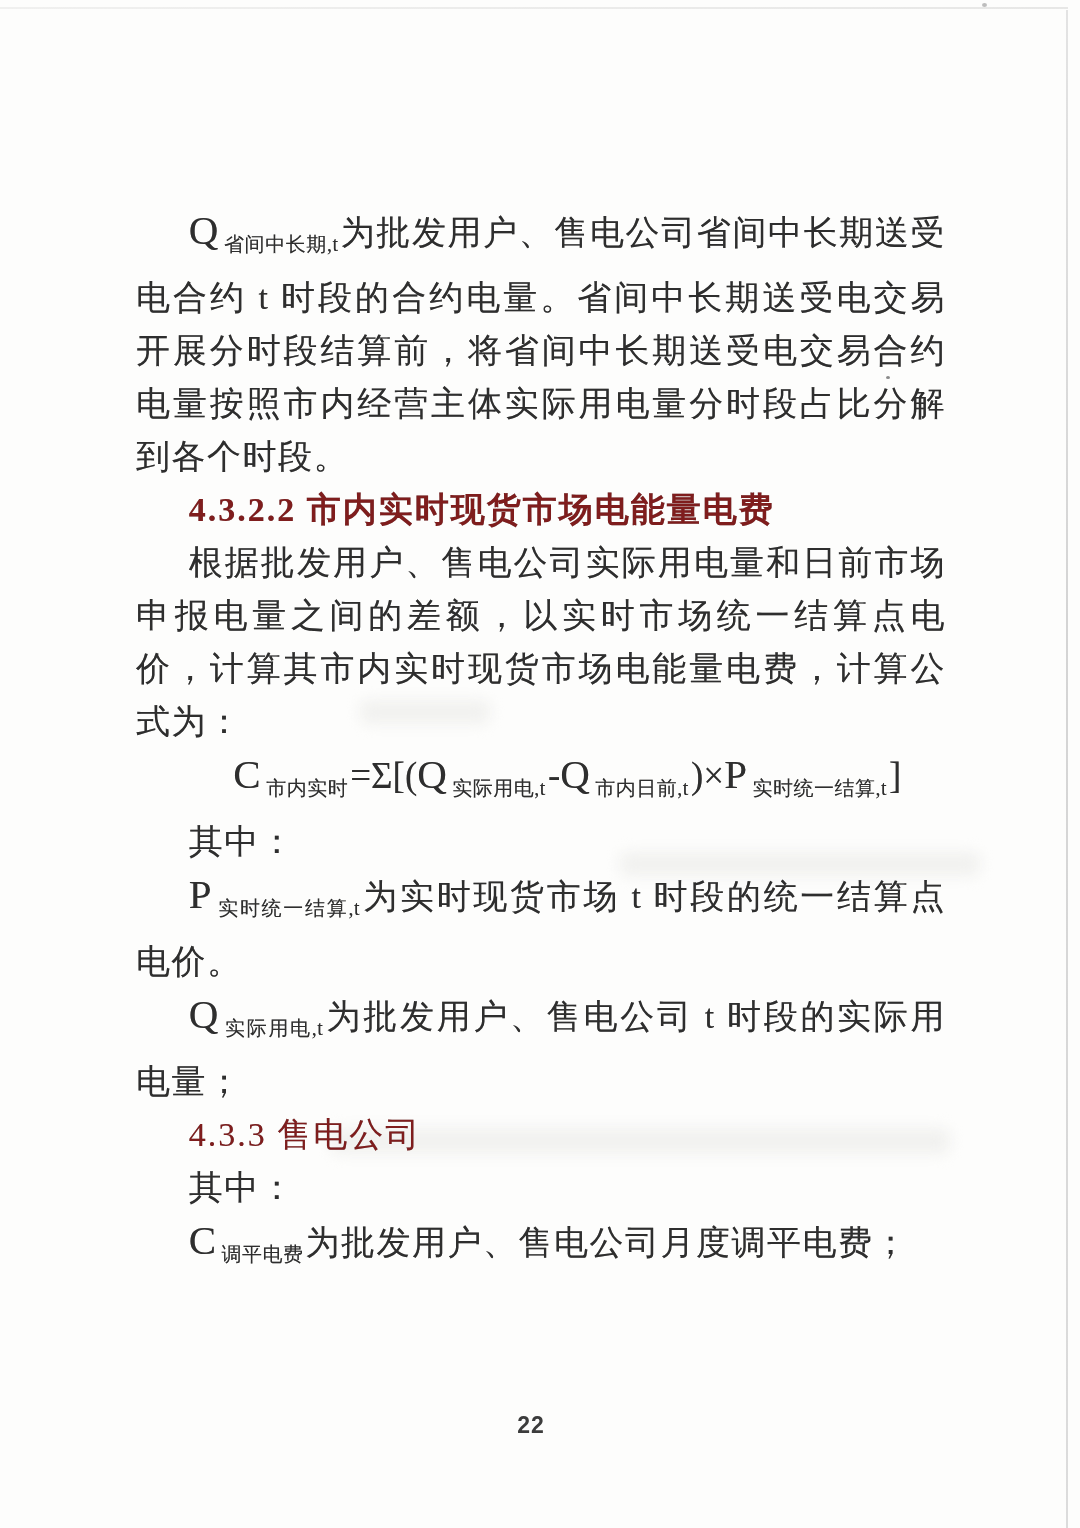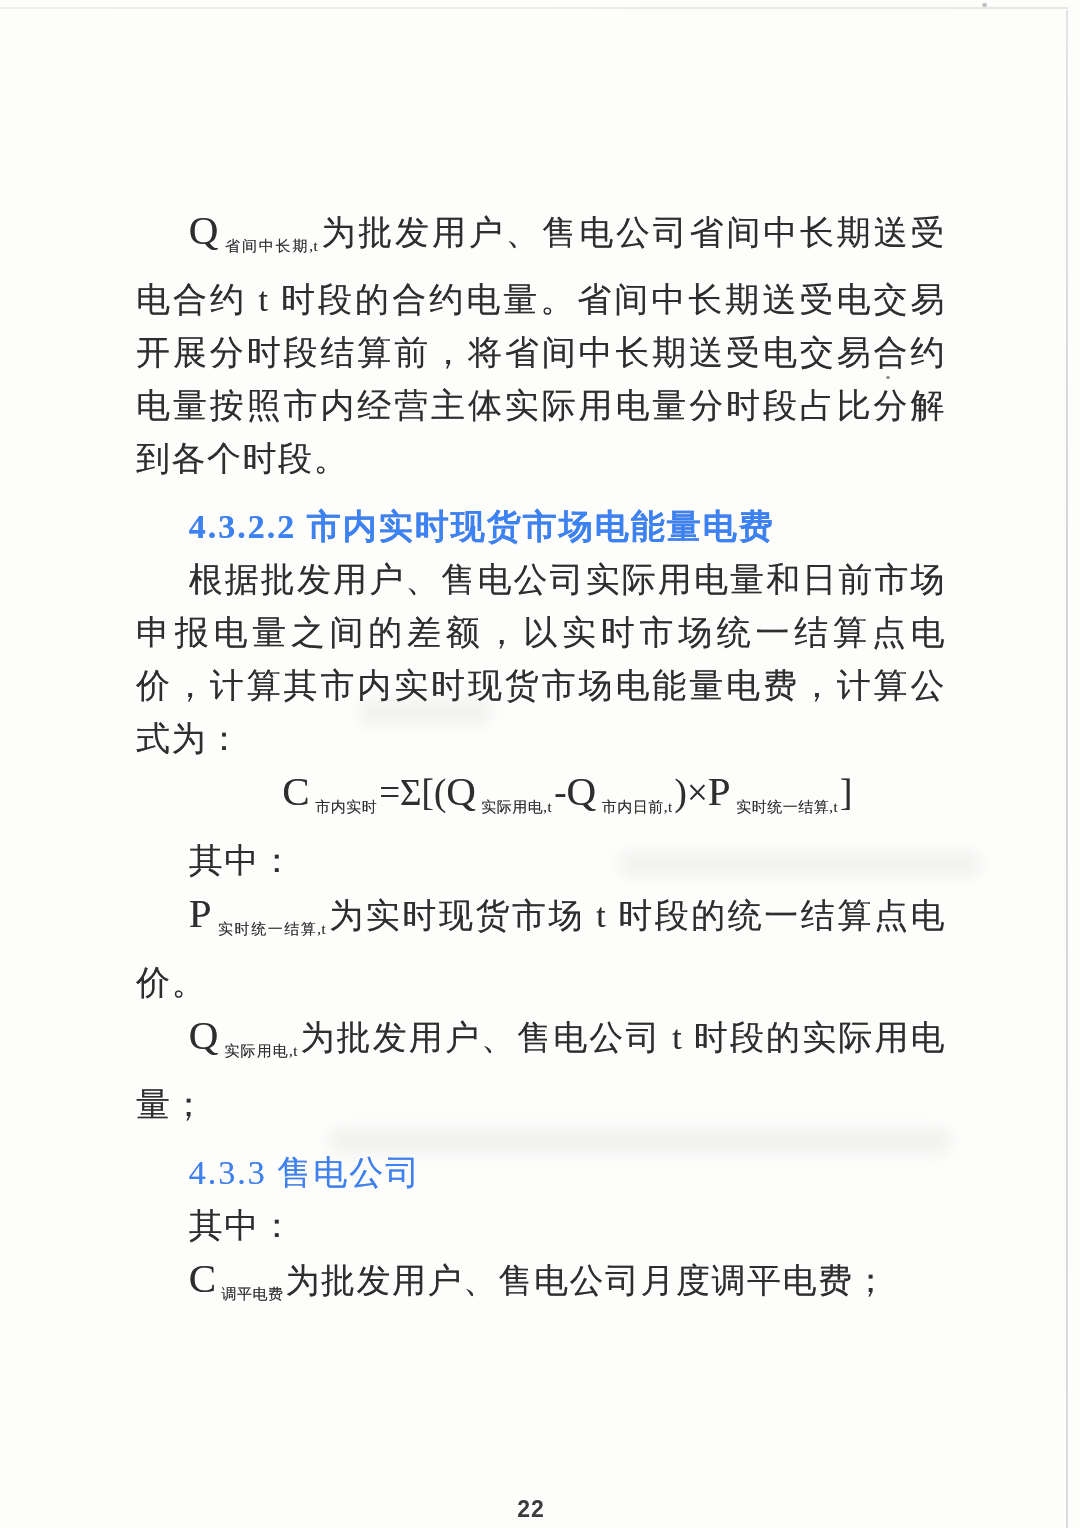--- a/index.html
+++ b/index.html
@@ -57,40 +57,40 @@
     top: 204px;
     width: 810px;
     font-size: 34px;
     line-height: 53px;
     letter-spacing: 1.5px;
     color: #2e2e2e;
     text-align: justify;
     text-shadow: 0 0 0.6px rgba(40,40,40,0.45);
   }
   .block { text-indent: 1.55em; }
-  .block.heading { font-weight: bold; color: #3b82f6; letter-spacing: 2px; margin-top: 15px; }
+  .block.heading { font-weight: bold; color: #7f1d1d; letter-spacing: 2px; }
   .block.heading.regular { font-weight: normal; }
   .block.formula { text-align: center; white-space: nowrap; }
 
   .seg-text { }
   .seg-var {
     font-size: 41px;
     font-family: "Liberation Serif", "DejaVu Serif", serif;
   }
   .seg-sub {
-    font-size: 15px;
+    font-size: 20px;
     letter-spacing: 0.5px;
     vertical-align: -7px;
     padding: 0 2px 0 4px;
   }
   .seg-op { font-size: 37px; letter-spacing: 0; }
 
   .page-number {
     position: absolute;
-    top: 1496px;
+    top: 1412px;
     left: 0;
     width: 1062px;
     text-align: center;
     font-family: "Liberation Sans", "DejaVu Sans", sans-serif;
     font-size: 23px;
     font-weight: bold;
     color: #3c3c3c;
     letter-spacing: 1px;
   }
 </style>

